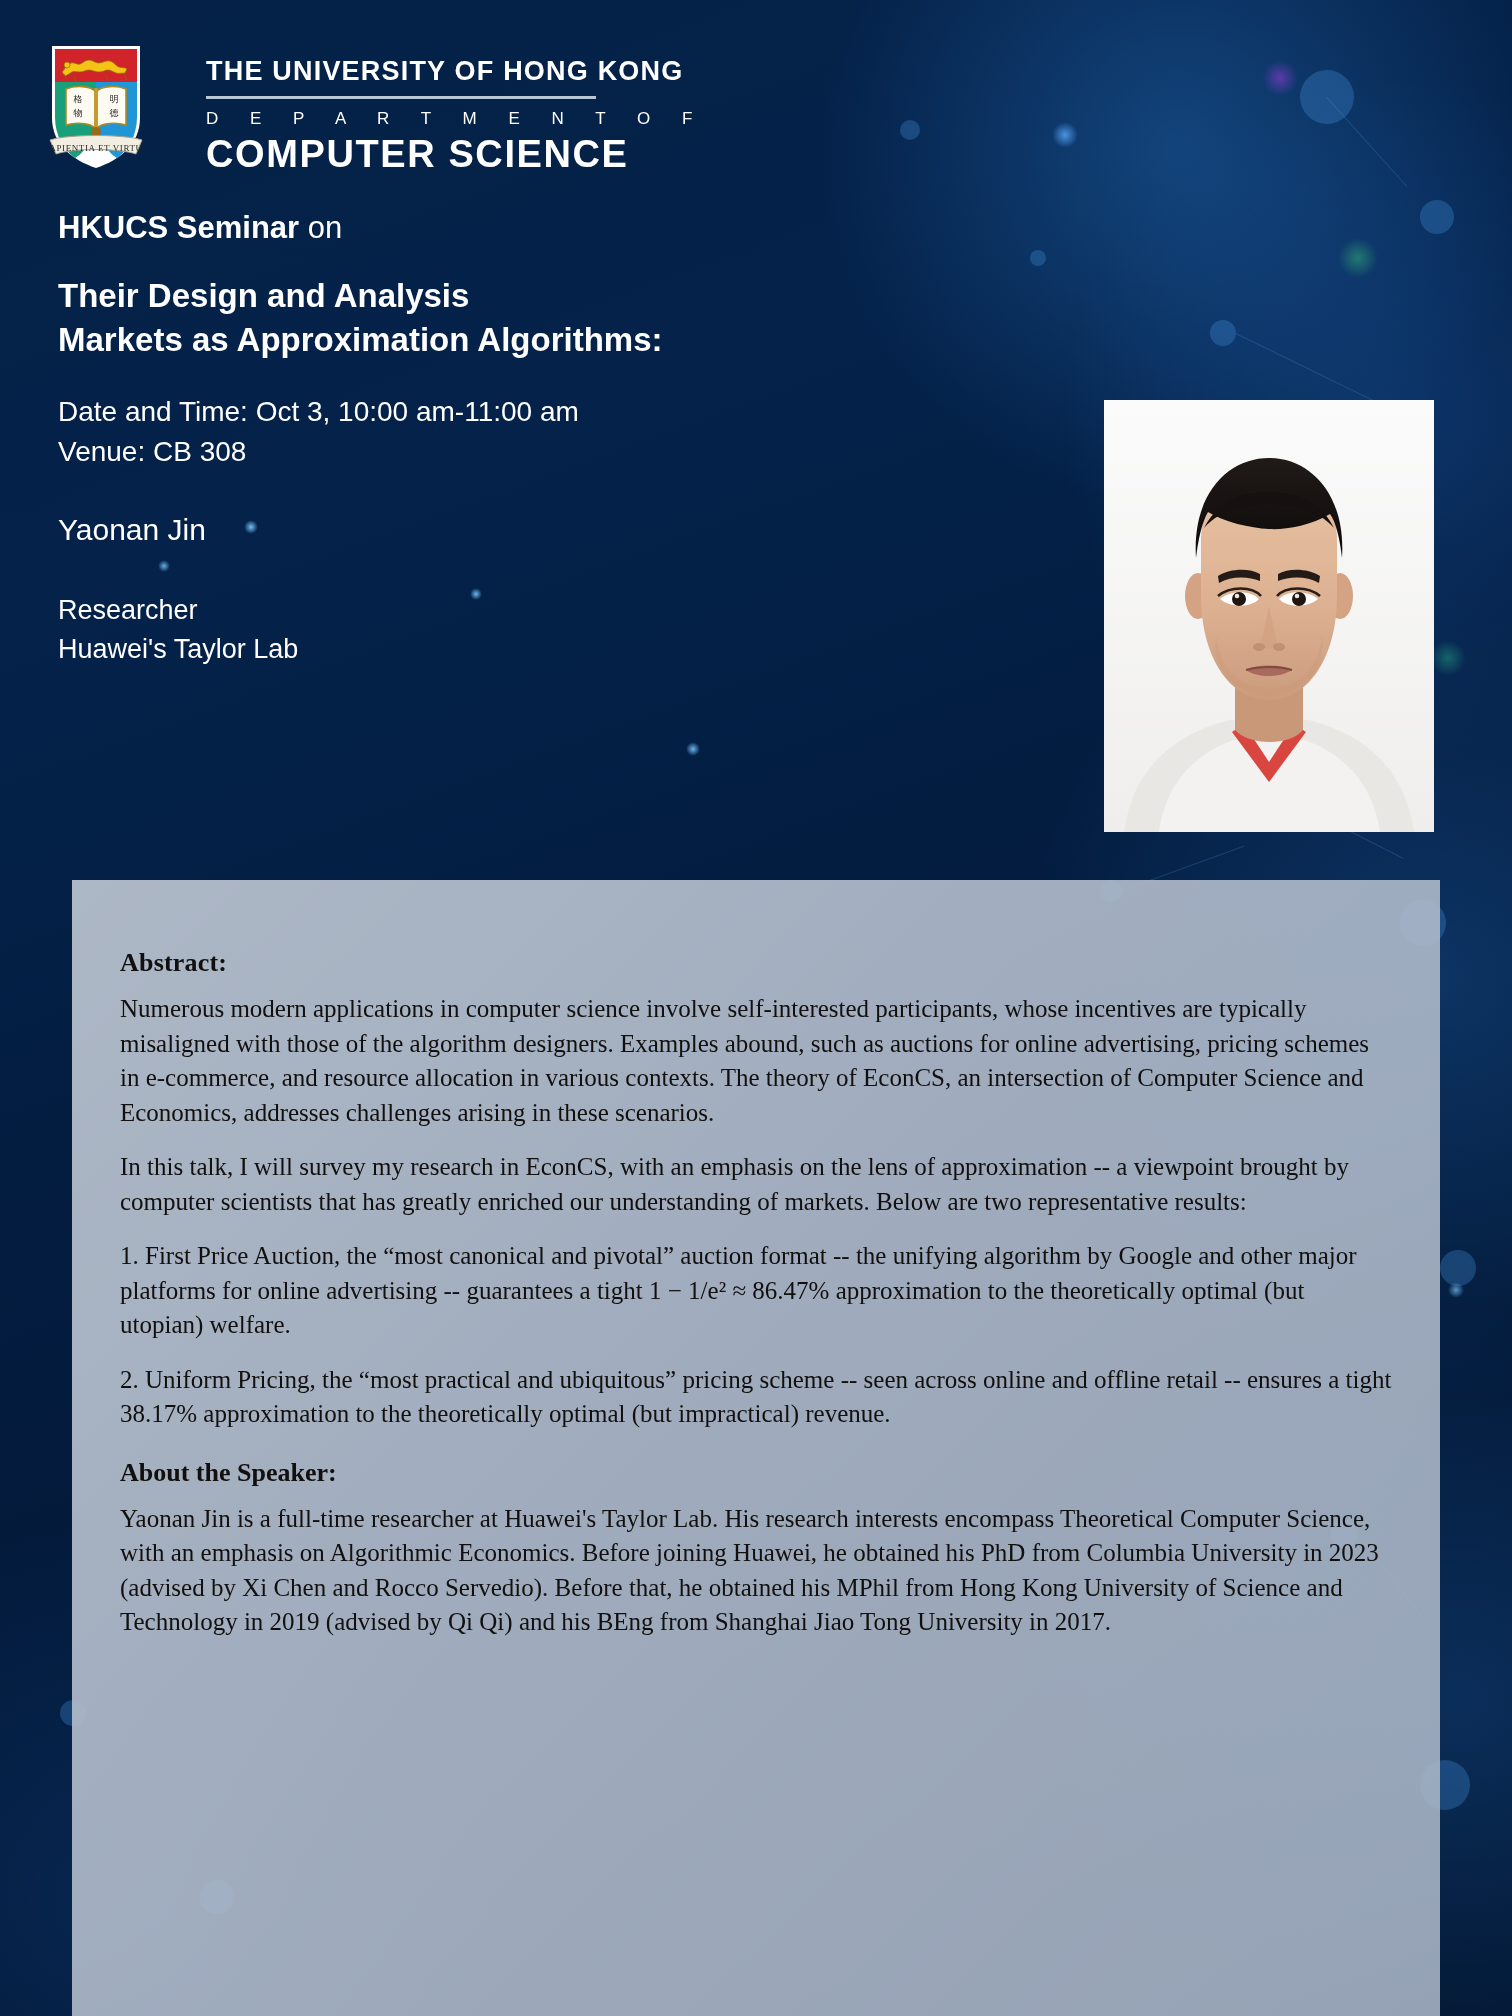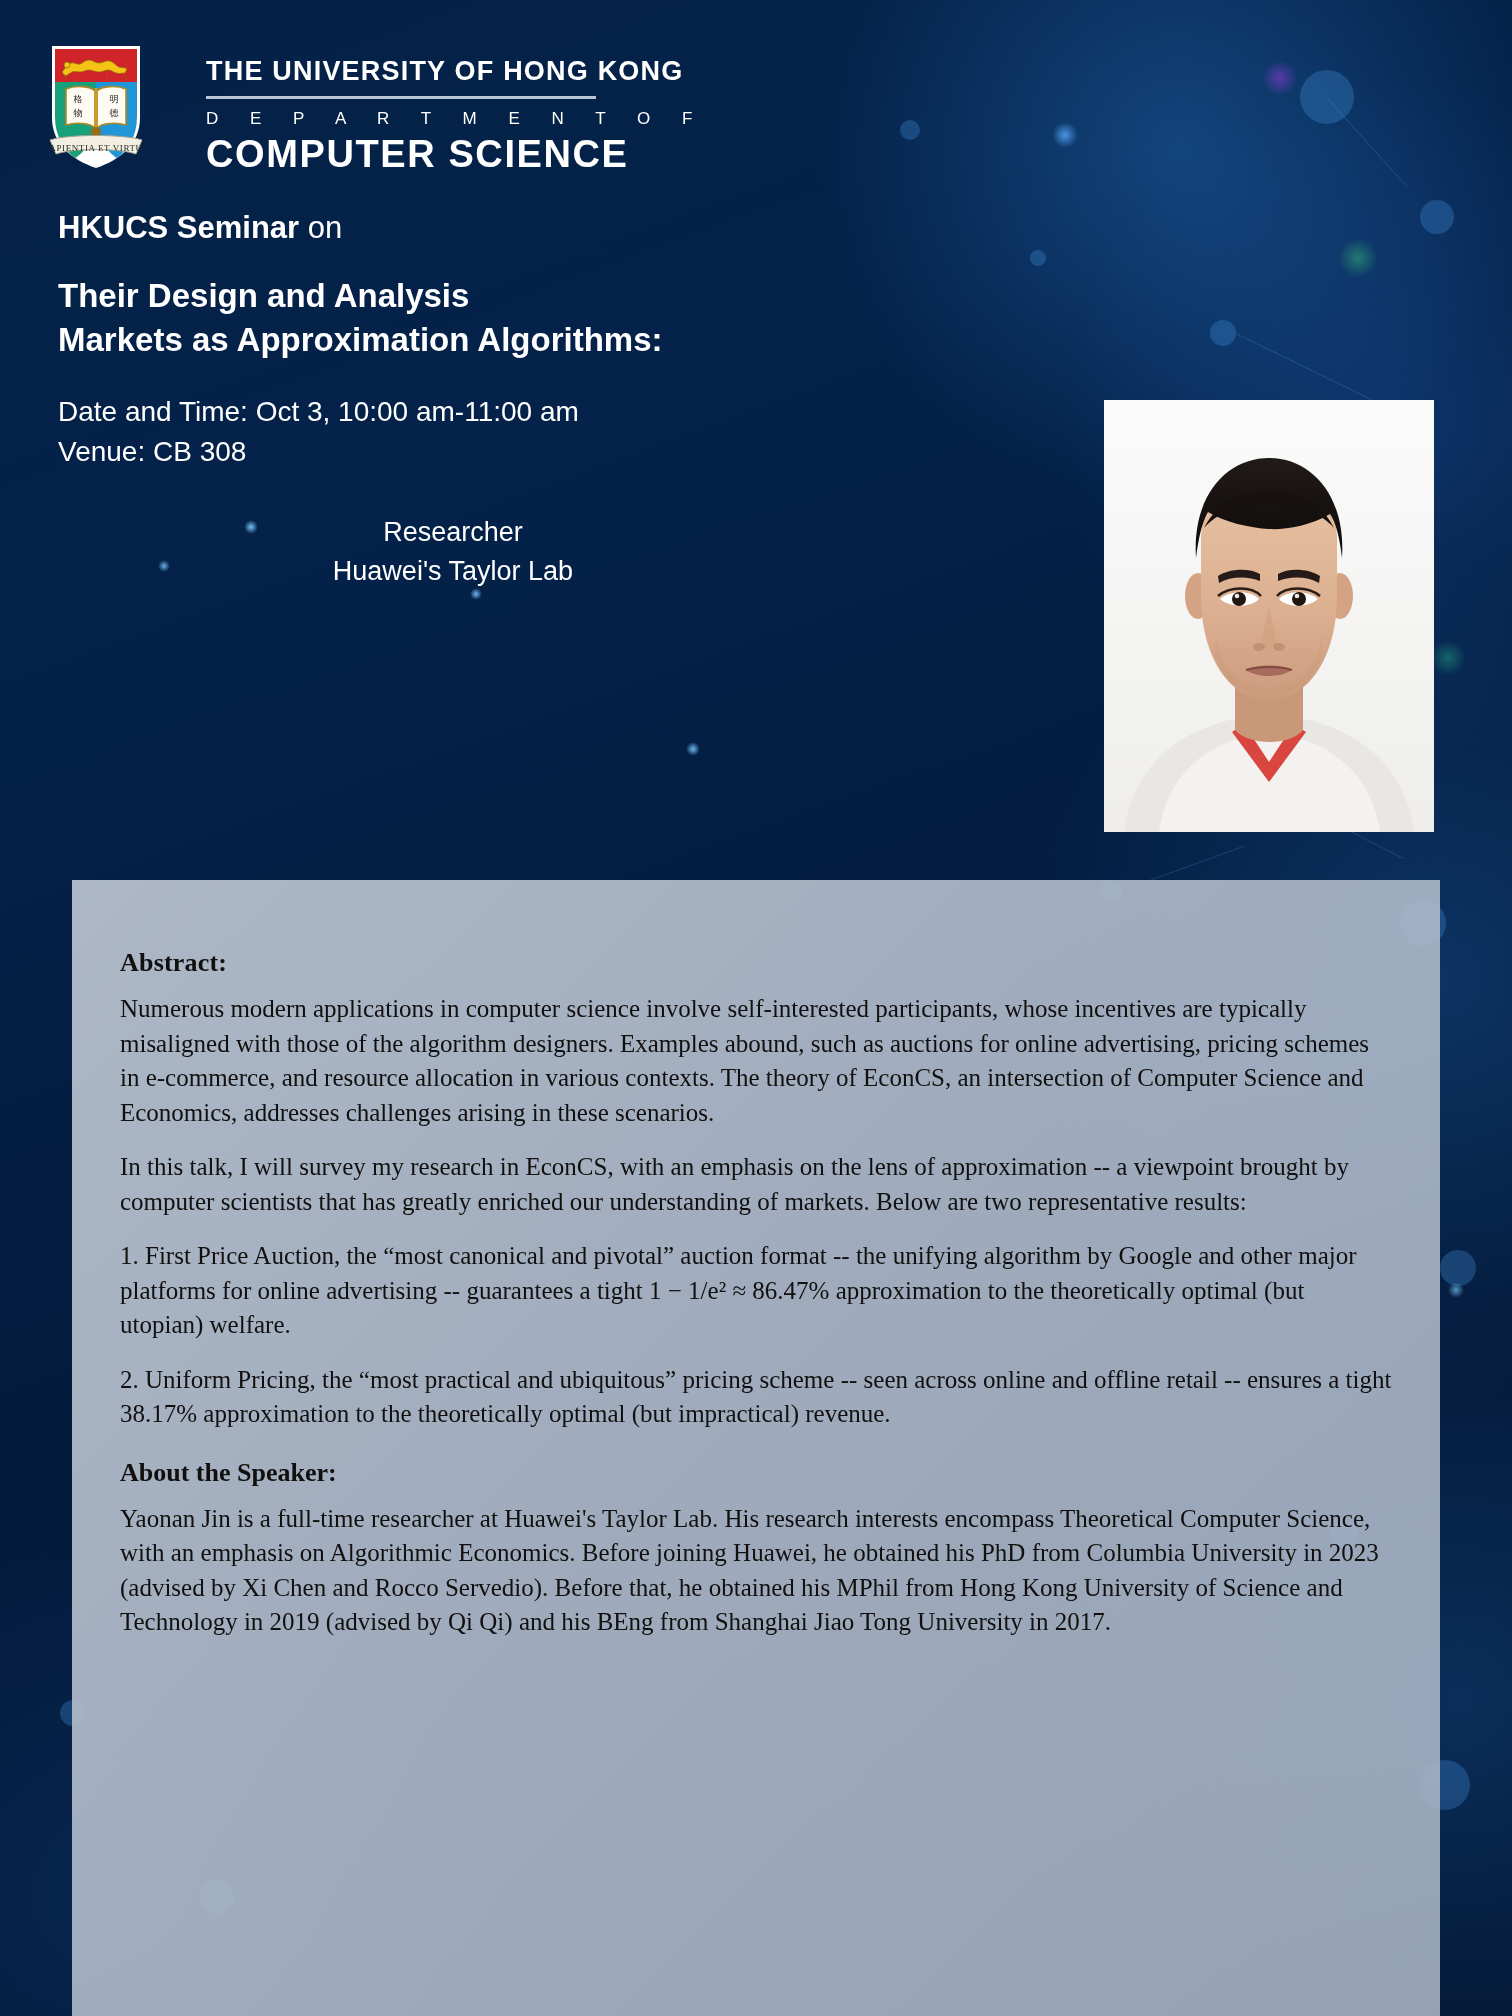--- a/index.html
+++ b/index.html
@@ -49,21 +49,21 @@
   
   .content{position:absolute;left:58px;top:210px;z-index:5;width:790px;}
   .seminar-line{font-size:31px;color:#fff;margin-bottom:28px;}
   .seminar-line .strong{font-weight:bold;}
   .seminar-line .light{font-weight:normal;}
   .talk-title{
     font-size:33px;font-weight:bold;color:#fff;line-height:1.33;margin-bottom:30px;
   }
   .meta{font-size:28px;color:#fff;line-height:1.42;margin-bottom:42px;font-weight:300;}
   .speaker-name{font-size:30px;color:#fff;font-weight:300;margin-bottom:44px;}
-  .affil{font-size:27px;color:#fff;line-height:1.45;font-weight:300;text-align:center;}
+  .affil{font-size:27px;color:#fff;line-height:1.45;font-weight:300;}
 
   
   .photo{
     position:absolute;left:1104px;top:400px;width:330px;height:432px;z-index:6;
     background:#ffffff;padding:0;overflow:hidden;
   }
   .photo-inner{position:relative;width:100%;height:100%;background:#fdfdfd;overflow:hidden;}
 
   
   .panel{
@@ -159,20 +159,21 @@
     <div class="talk-title">
       <div>Their Design and Analysis</div>
       <div>Markets as Approximation Algorithms:</div>
     </div>
 
     <div class="meta">
       <div>Date and Time: Oct 3, 10:00 am-11:00 am</div>
       <div>Venue: CB 308</div>
     </div>
 
+    <div class="speaker-name">Yaonan Jin</div>
 
     <div class="affil">
       <div>Researcher</div>
       <div>Huawei's Taylor Lab</div>
     </div>
   </div>
 
   <div class="photo">
     <div class="photo-inner">
       <svg width="330" height="432" viewBox="0 0 330 432" xmlns="http://www.w3.org/2000/svg">

